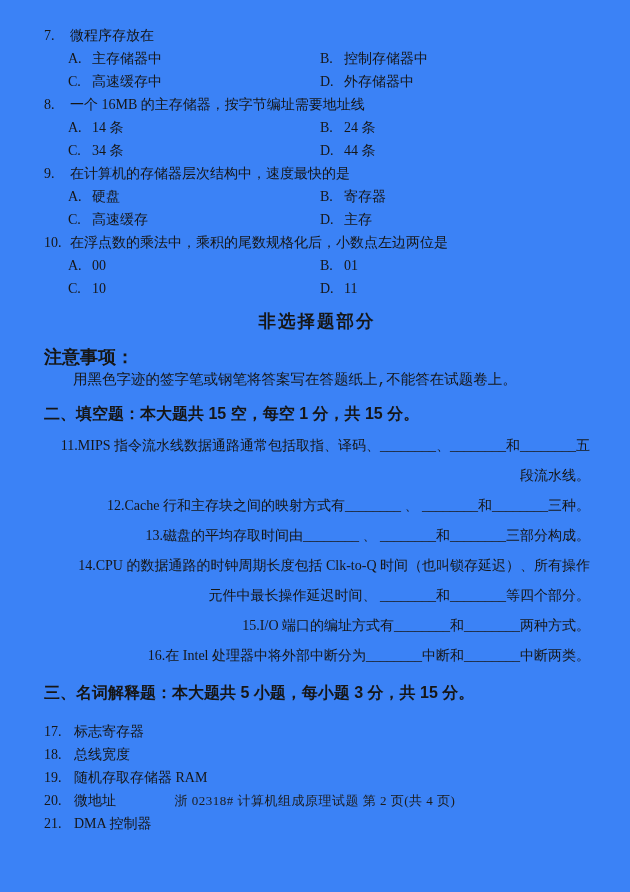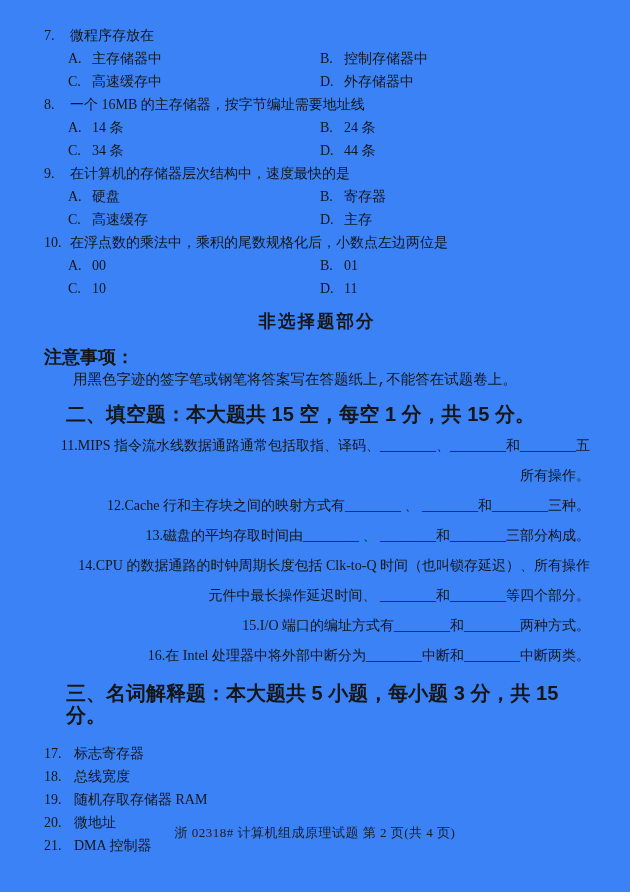--- a/index.html
+++ b/index.html
@@ -34,32 +34,31 @@
     font-family:"Liberation Sans","DejaVu Sans",sans-serif;
     font-weight:bold;
     margin-top:12px;
     line-height:22px;
     font-size:18px;
   }
   .notice-body { line-height:24px; text-indent:2em; font-size:14.5px;font-family:Liberation Mono, monospace; }
   .sec-header {
     font-family:"Liberation Sans","DejaVu Sans",sans-serif;
     font-weight:bold;
-    font-size:20px;
+    font-size:16px;
     line-height:22px;
     margin-top:11px;
-    margin-left:22px;
   }
   .fill-block { margin-top:6px;text-align:right; }
   .fill-line { line-height:30px; white-space:nowrap; }
   .terms-block { margin-top:16px; }
   .term-line { line-height:23px; white-space:nowrap; }
   .footer {
     position:absolute;
-    left:0; top:824px;
+    left:0; top:792px;
     width:100%;
     text-align:center;
     font-size:13px;
     color:#1c1c1c;
     letter-spacing:0.5px;
   }
 </style>
 </head>
 <body>
 
@@ -116,21 +115,21 @@
   <div class="main-heading">非选择题部分</div>
 
   <div class="notice-title">注意事项：</div>
   <div class="notice-body">用黑色字迹的签字笔或钢笔将答案写在答题纸上,不能答在试题卷上。</div>
 
   <div class="sec-header">二、填空题：本大题共 15 空，每空 1 分，共 15 分。</div>
 
   <div class="fill-block">
     <div>
       <div class="fill-line"><span class="qnum wide">11.</span><span>MIPS 指令流水线数据通路通常包括取指、译码、________、________和________五</span></div>
-      <div class="fill-line">所有操作。</div>
+      <div class="fill-line">段流水线。</div>
     </div>
     <div>
       <div class="fill-line"><span class="qnum wide">12.</span><span>Cache 行和主存块之间的映射方式有________ 、 ________和________三种。</span></div>
     </div>
     <div>
       <div class="fill-line"><span class="qnum wide">13.</span><span>磁盘的平均存取时间由________ 、 ________和________三部分构成。</span></div>
     </div>
     <div>
       <div class="fill-line"><span class="qnum wide">14.</span><span>CPU 的数据通路的时钟周期长度包括 Clk-to-Q 时间（也叫锁存延迟）、所有操作</span></div>
       <div class="fill-line">元件中最长操作延迟时间、 ________和________等四个部分。</div>

